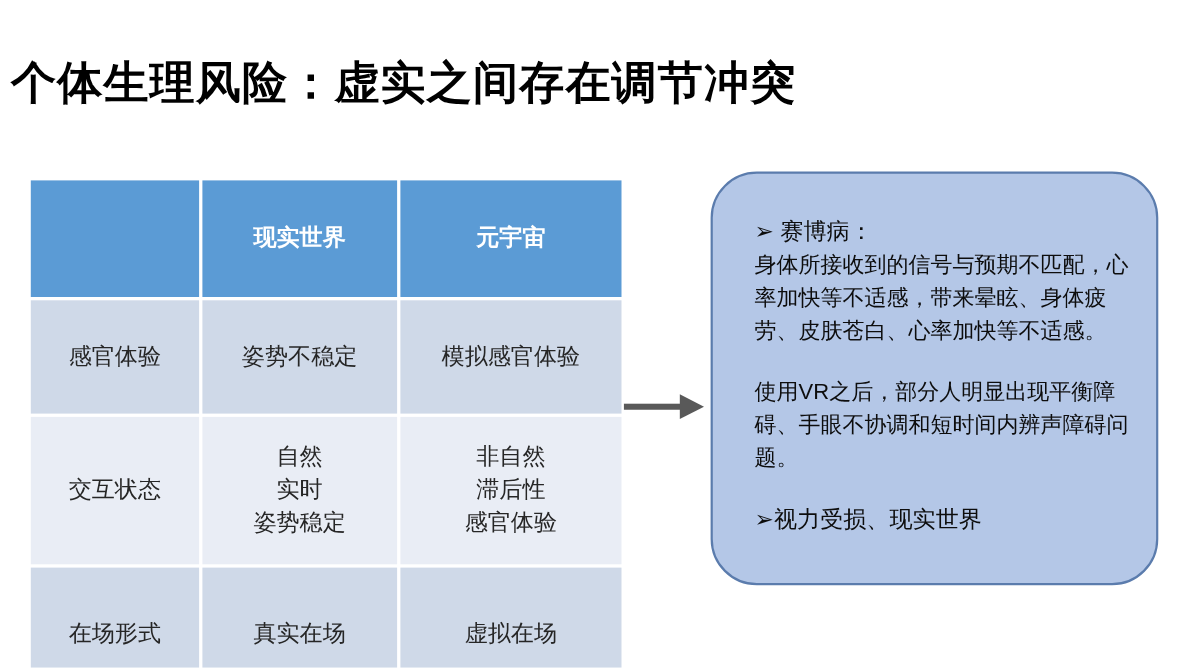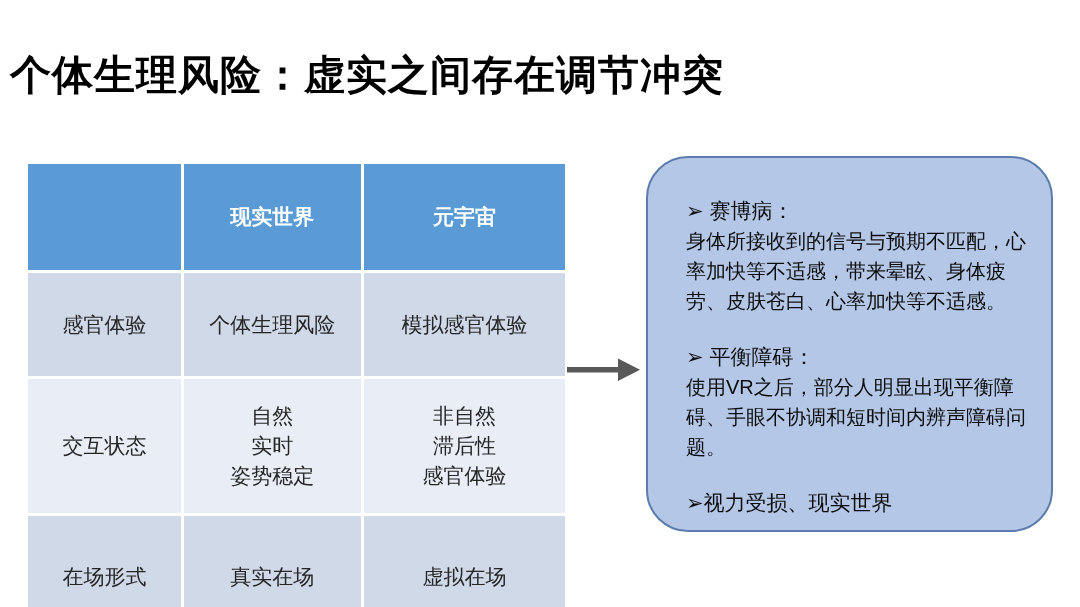--- a/index.html
+++ b/index.html
@@ -105,21 +105,21 @@
       <col style="width:200px">
     </colgroup>
     <tbody>
         <tr class="hdr">
       <td></td>
       <td>现实世界</td>
       <td>元宇宙</td>
     </tr>
     <tr class="r1">
       <td>感官体验</td>
-      <td>个体生理风险</td>
+      <td>姿势不稳定</td>
       <td>模拟感官体验</td>
     </tr>
     <tr class="r2">
       <td>交互状态</td>
       <td>自然
 实时
 姿势稳定</td>
       <td>非自然
 滞后性
 感官体验</td>
@@ -136,21 +136,20 @@
     <rect x="0" y="11" width="52" height="5.5" fill="#595959"></rect>
     <polygon points="51,2.5 73,13.75 51,25" fill="#595959"></polygon>
   </svg>
 
   <div class="risk-box">
     <div class="risk-item">
       <div class="heading">➢ 赛博病：</div>
       <div class="body">身体所接收到的信号与预期不匹配，心率加快等不适感，带来晕眩、身体疲劳、皮肤苍白、心率加快等不适感。</div>
     </div>
     <div class="risk-item">
-      <div class="heading">➢ 平衡障碍：</div>
       <div class="body">使用VR之后，部分人明显出现平衡障碍、手眼不协调和短时间内辨声障碍问题。</div>
     </div>
     <div class="risk-item">
       <div class="heading">➢视力受损、现实世界</div>
       <div class="body"></div>
     </div>
   </div>
 
 </div>
 

